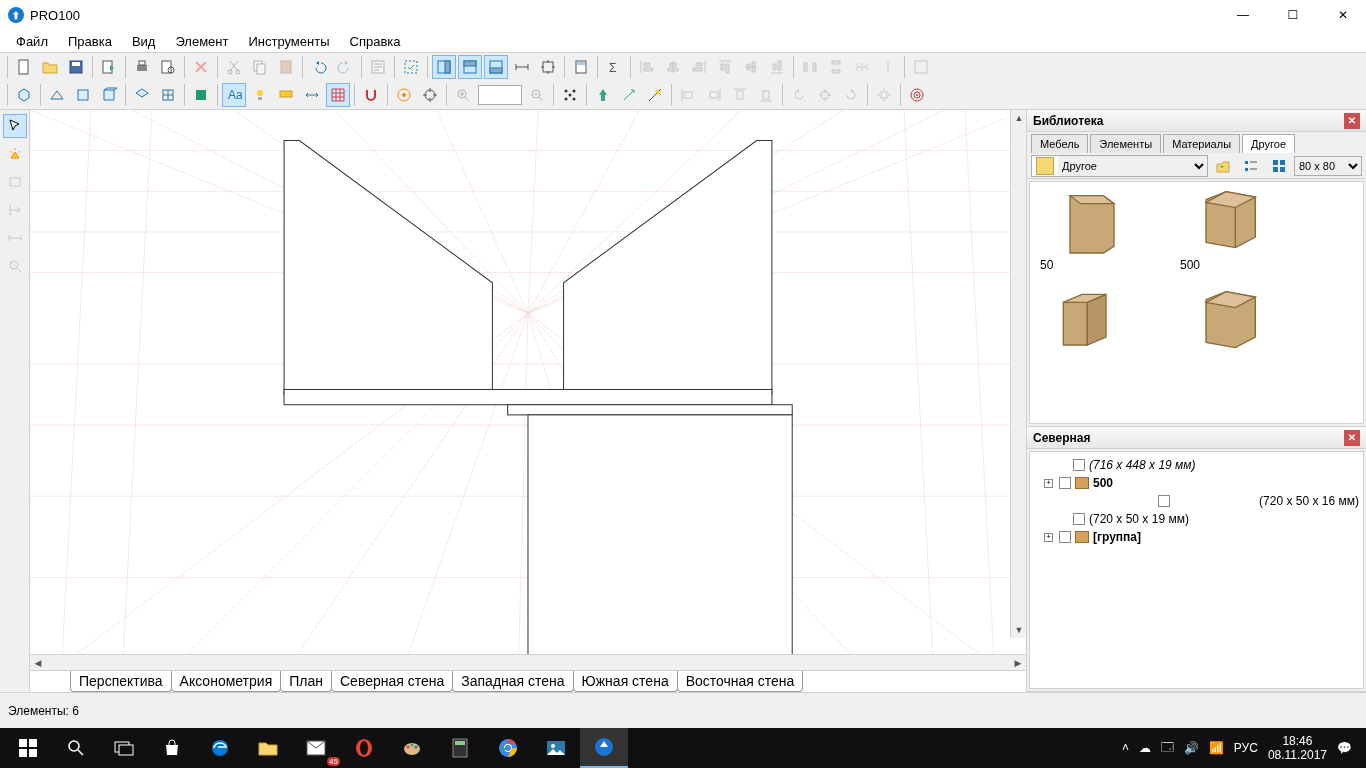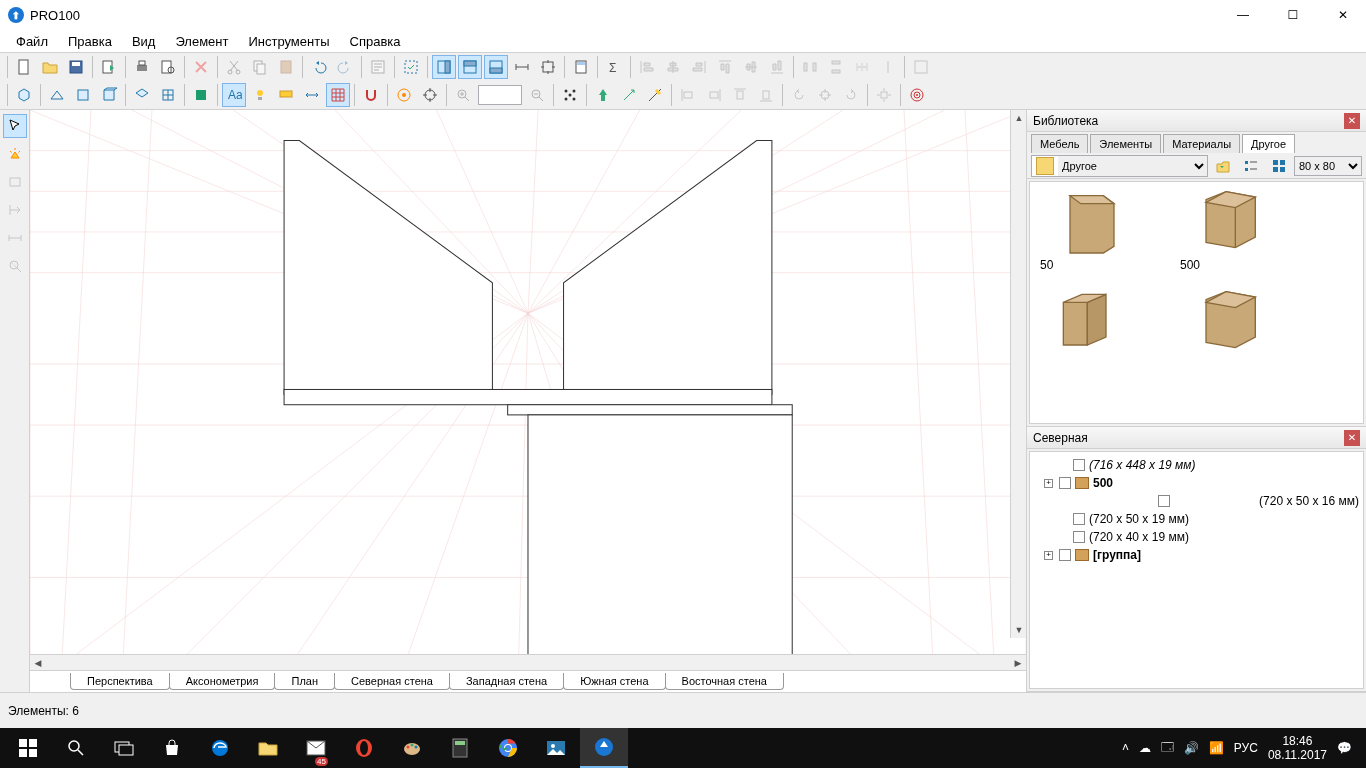--- a/index.html
+++ b/index.html
@@ -20,25 +20,25 @@
 .mainarea{flex:1;display:flex;overflow:hidden}
 .lefttools{width:30px;background:#f0f0f0;border-right:1px solid #d0d0d0;display:flex;flex-direction:column;align-items:center;padding-top:4px;gap:4px}
 .lefttools .tbtn{width:24px;height:24px}
 .viewport{flex:1;display:flex;flex-direction:column;position:relative;background:#fff}
 .canvas{flex:1;position:relative;overflow:hidden}
 .canvas .grid{position:absolute;inset:0}
 .scroll-h{height:16px;background:#f0f0f0;border-top:1px solid #d0d0d0;display:flex;align-items:center}
 .scroll-v{width:16px;background:#f0f0f0;border-left:1px solid #d0d0d0;position:absolute;right:0;top:0;bottom:16px;display:flex;flex-direction:column}
 .scroll-arrow{width:16px;height:16px;display:flex;align-items:center;justify-content:center;font-size:9px;color:#555}
 .viewtabs{height:22px;display:flex;align-items:center;padding-left:40px;background:#fff;border-top:1px solid #d0d0d0}
-.vtab{padding:2px 16px;border:1px solid #999;border-top:none;background:#fff;font-size:11px;border-radius:0 0 4px 4px;margin-right:-1px}
+.vtab{padding:2px 8px;border:1px solid #999;border-top:none;background:#fff;font-size:14px;border-radius:0 0 4px 4px;margin-right:-1px}
 .vtab.active{background:#fff;font-weight:normal}
 .rightpanel{width:340px;display:flex;flex-direction:column;border-left:1px solid #d0d0d0;background:#f0f0f0}
 .panel{display:flex;flex-direction:column;border-bottom:1px solid #d0d0d0}
-.panel-header{height:22px;background:linear-gradient(#f8f8f8,#e8e8e8);border-bottom:1px solid #d0d0d0;display:flex;align-items:center;padding:0 6px;font-weight:normal;font-size:12px}
+.panel-header{height:22px;background:linear-gradient(#f8f8f8,#e8e8e8);border-bottom:1px solid #d0d0d0;display:flex;align-items:center;padding:0 6px;font-weight:bold;font-size:12px}
 .panel-header .close{margin-left:auto;width:16px;height:16px;background:#c75050;color:#fff;display:flex;align-items:center;justify-content:center;font-size:10px}
 .panel-tabs{display:flex;background:#f0f0f0;padding-top:2px;padding-left:4px}
 .ptab{padding:3px 8px;font-size:11px;border:1px solid #aaa;background:#e8e8e8;margin-right:2px;border-bottom:none}
 .ptab.active{background:#fff}
 .panel-toolbar{height:26px;display:flex;align-items:center;padding:2px 4px;gap:2px;background:#f0f0f0;border-bottom:1px solid #d0d0d0}
 .panel-toolbar select,.panel-toolbar input{height:20px;font-size:11px;border:1px solid #abadb3}
 .lib-content{flex:1;background:#fff;border:1px solid #d0d0d0;margin:2px;overflow:auto;display:flex;flex-wrap:wrap;align-content:flex-start;padding:10px;gap:20px 40px}
 .lib-item{width:100px;text-align:left}
 .lib-thumb{width:80px;height:60px;margin:0 auto 6px;display:flex;align-items:center;justify-content:center}
 .tree{flex:1;background:#fff;border:1px solid #d0d0d0;margin:2px;overflow:auto;padding:4px}
@@ -681,25 +681,20 @@
           <div class="tree-row" style="padding-left: 24px; justify-content: space-between;">
             <span style="width: 11px; display: inline-flex;"></span>
             <span class="cb"></span>
             <span>(720 x 50 x 16 мм)</span>
           </div>
           <div class="tree-row" style="padding-left: 24px;">
             <span style="width: 11px; display: inline-flex;"></span>
             <span class="cb"></span>
             <span>(720 x 50 x 19 мм)</span>
           </div>
-          <div class="tree-row" style="padding-left: 24px;">
-            <span style="width: 11px; display: inline-flex;"></span>
-            <span class="cb"></span>
-            <span>(720 x 40 x 19 мм)</span>
-          </div>
           <div class="tree-row" style="padding-left: 10px;">
             <span style="width: 11px; display: inline-flex;">
               <span class="exp">+</span>
             </span>
             <span class="cb"></span>
             <span class="ico"></span>
             <span style="font-weight: bold;">[группа]</span>
           </div>
         </div>
     </div>
@@ -746,21 +741,21 @@
   <div class="tbicon">
       <svg width="20" height="16" viewBox="0 0 20 16">
         <path d="M1 3h7l2 2h9v10H1z" fill="#f7d774" stroke="#caa43a"></path>
       </svg>
     </div>
   <div class="tbicon" style="position:relative">
       <svg width="20" height="16" viewBox="0 0 20 16">
         <rect x="1" y="1" width="18" height="14" fill="#fff" stroke="#555"></rect>
         <path d="M1 1l9 7 9-7" fill="none" stroke="#555"></path>
       </svg>
-      <span style="position:absolute;bottom:2px;right:12px;background:#c33;font-size:8px;padding:0 2px;border-radius:6px">45</span>
+      <span style="position:absolute;bottom:2px;right:0;background:#c33;font-size:8px;padding:0 2px;border-radius:6px">45</span>
     </div>
   <div class="tbicon">
       <svg width="20" height="20" viewBox="0 0 20 20">
         <ellipse cx="10" cy="10" rx="8" ry="9" fill="#e43"></ellipse>
         <ellipse cx="10" cy="10" rx="4" ry="7" fill="#101010"></ellipse>
       </svg>
     </div>
   <div class="tbicon">
       <svg width="20" height="18" viewBox="0 0 20 18">
         <ellipse cx="10" cy="10" rx="8" ry="6" fill="#deb887"></ellipse>

